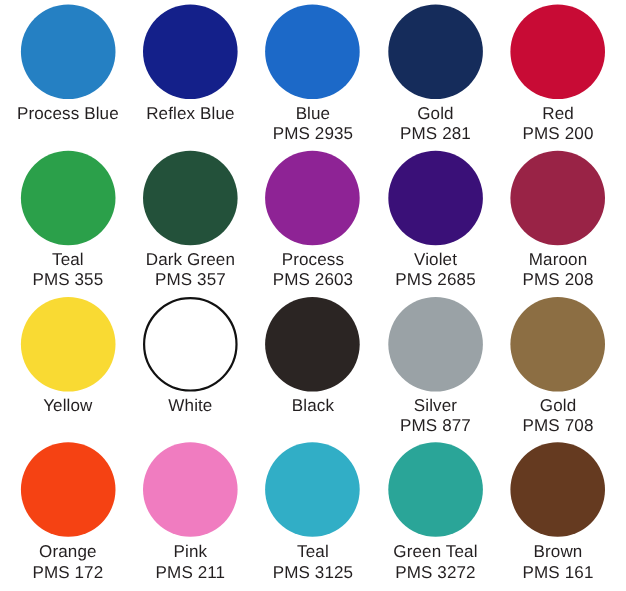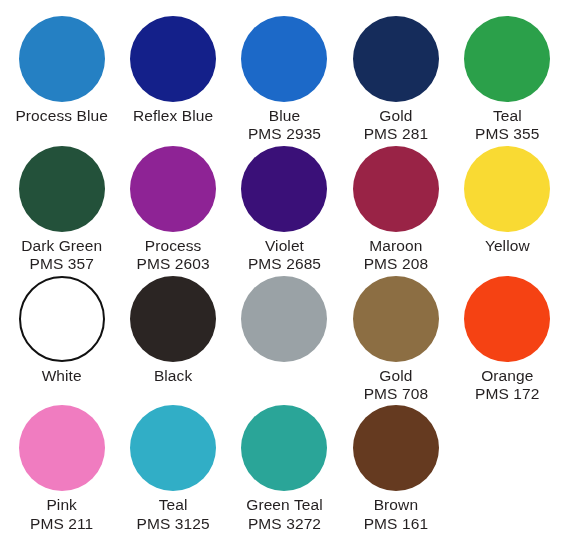--- a/index.html
+++ b/index.html
@@ -15,21 +15,21 @@
     overflow: hidden;
   }
 
   #swatch-grid {
     width: 569px;
     height: 537px;
     display: grid;
     grid-template-columns: repeat(5, 1fr);
     grid-template-rows: repeat(4, 1fr);
     box-sizing: border-box;
-    padding: 16px 6px 2px 6px;
+    padding: 4px 6px 2px 6px;
   }
 
   .swatch-cell {
     display: flex;
     flex-direction: column;
     align-items: center;
     justify-content: flex-start;
   }
 
   .swatch-dot {
@@ -85,20 +85,27 @@
       </div>
     </div>
     <div class="swatch-cell">
       <div class="swatch-dot" style="background: rgb(21, 44, 91);"></div>
       <div class="swatch-caption">
         <span class="swatch-name">Gold</span>
         <span class="swatch-pms">PMS 281</span>
       </div>
     </div>
     <div class="swatch-cell">
+      <div class="swatch-dot" style="background: rgb(200, 11, 53);"></div>
+      <div class="swatch-caption">
+        <span class="swatch-name">Red</span>
+        <span class="swatch-pms">PMS 200</span>
+      </div>
+    </div>
+    <div class="swatch-cell">
       <div class="swatch-dot" style="background: rgb(43, 160, 74);"></div>
       <div class="swatch-caption">
         <span class="swatch-name">Teal</span>
         <span class="swatch-pms">PMS 355</span>
       </div>
     </div>
     <div class="swatch-cell">
       <div class="swatch-dot" style="background: rgb(35, 81, 58);"></div>
       <div class="swatch-caption">
         <span class="swatch-name">Dark Green</span>
@@ -139,20 +146,24 @@
       </div>
     </div>
     <div class="swatch-cell">
       <div class="swatch-dot" style="background: rgb(43, 37, 35);"></div>
       <div class="swatch-caption">
         <span class="swatch-name">Black</span>
       </div>
     </div>
     <div class="swatch-cell">
       <div class="swatch-dot" style="background: rgb(154, 162, 166);"></div>
+      <div class="swatch-caption">
+        <span class="swatch-name">Silver</span>
+        <span class="swatch-pms">PMS 877</span>
+      </div>
     </div>
     <div class="swatch-cell">
       <div class="swatch-dot" style="background: rgb(140, 110, 67);"></div>
       <div class="swatch-caption">
         <span class="swatch-name">Gold</span>
         <span class="swatch-pms">PMS 708</span>
       </div>
     </div>
     <div class="swatch-cell">
       <div class="swatch-dot" style="background: rgb(245, 66, 19);"></div>

